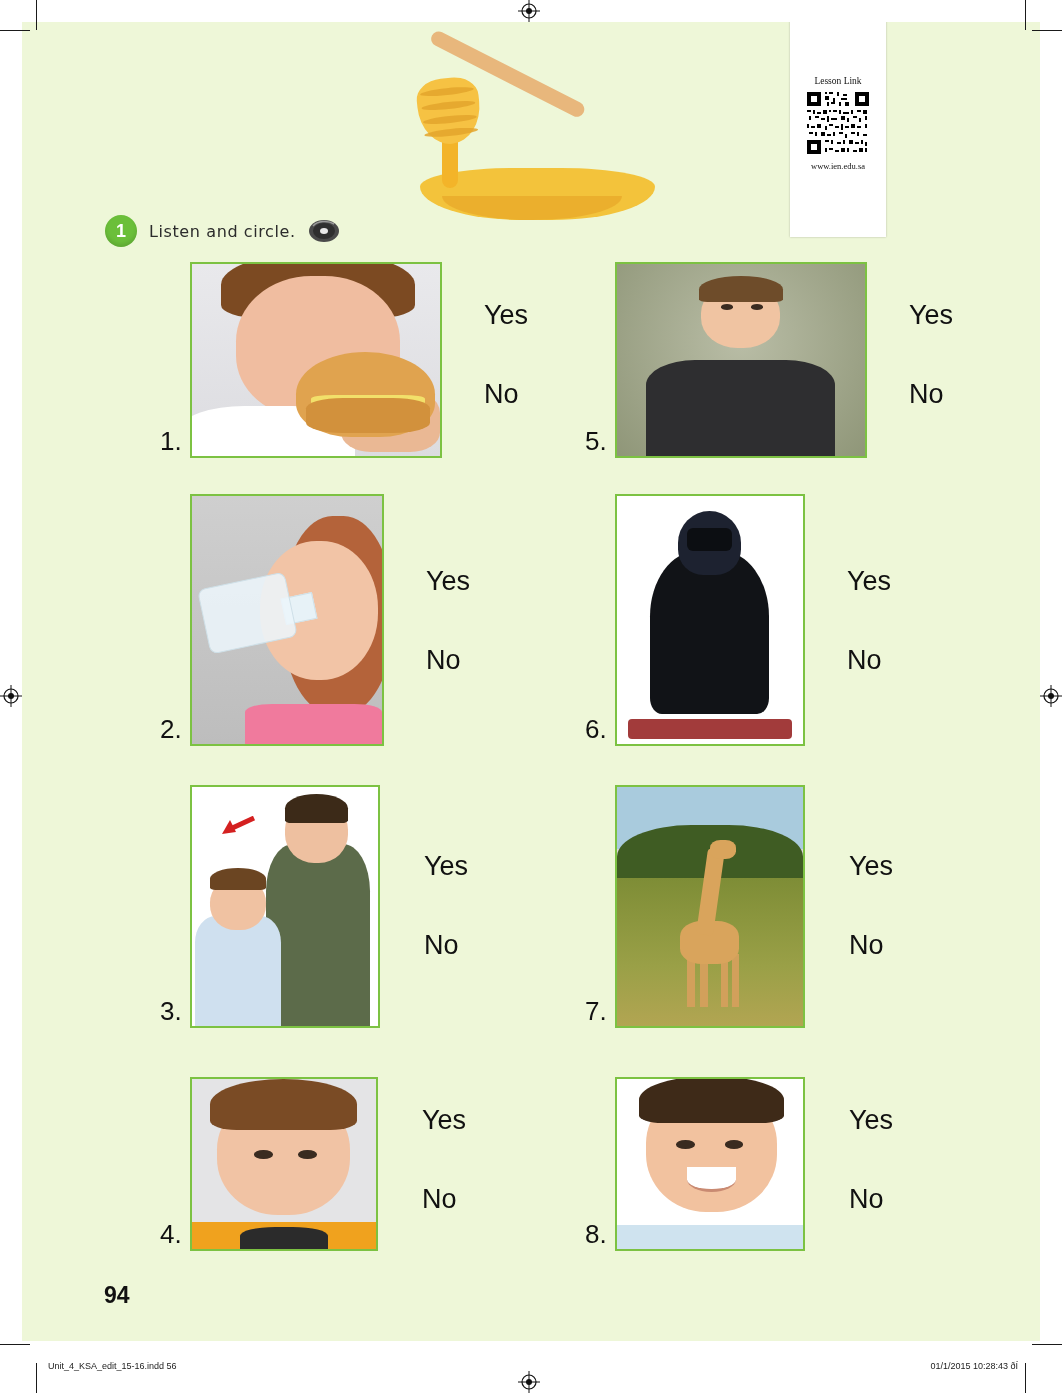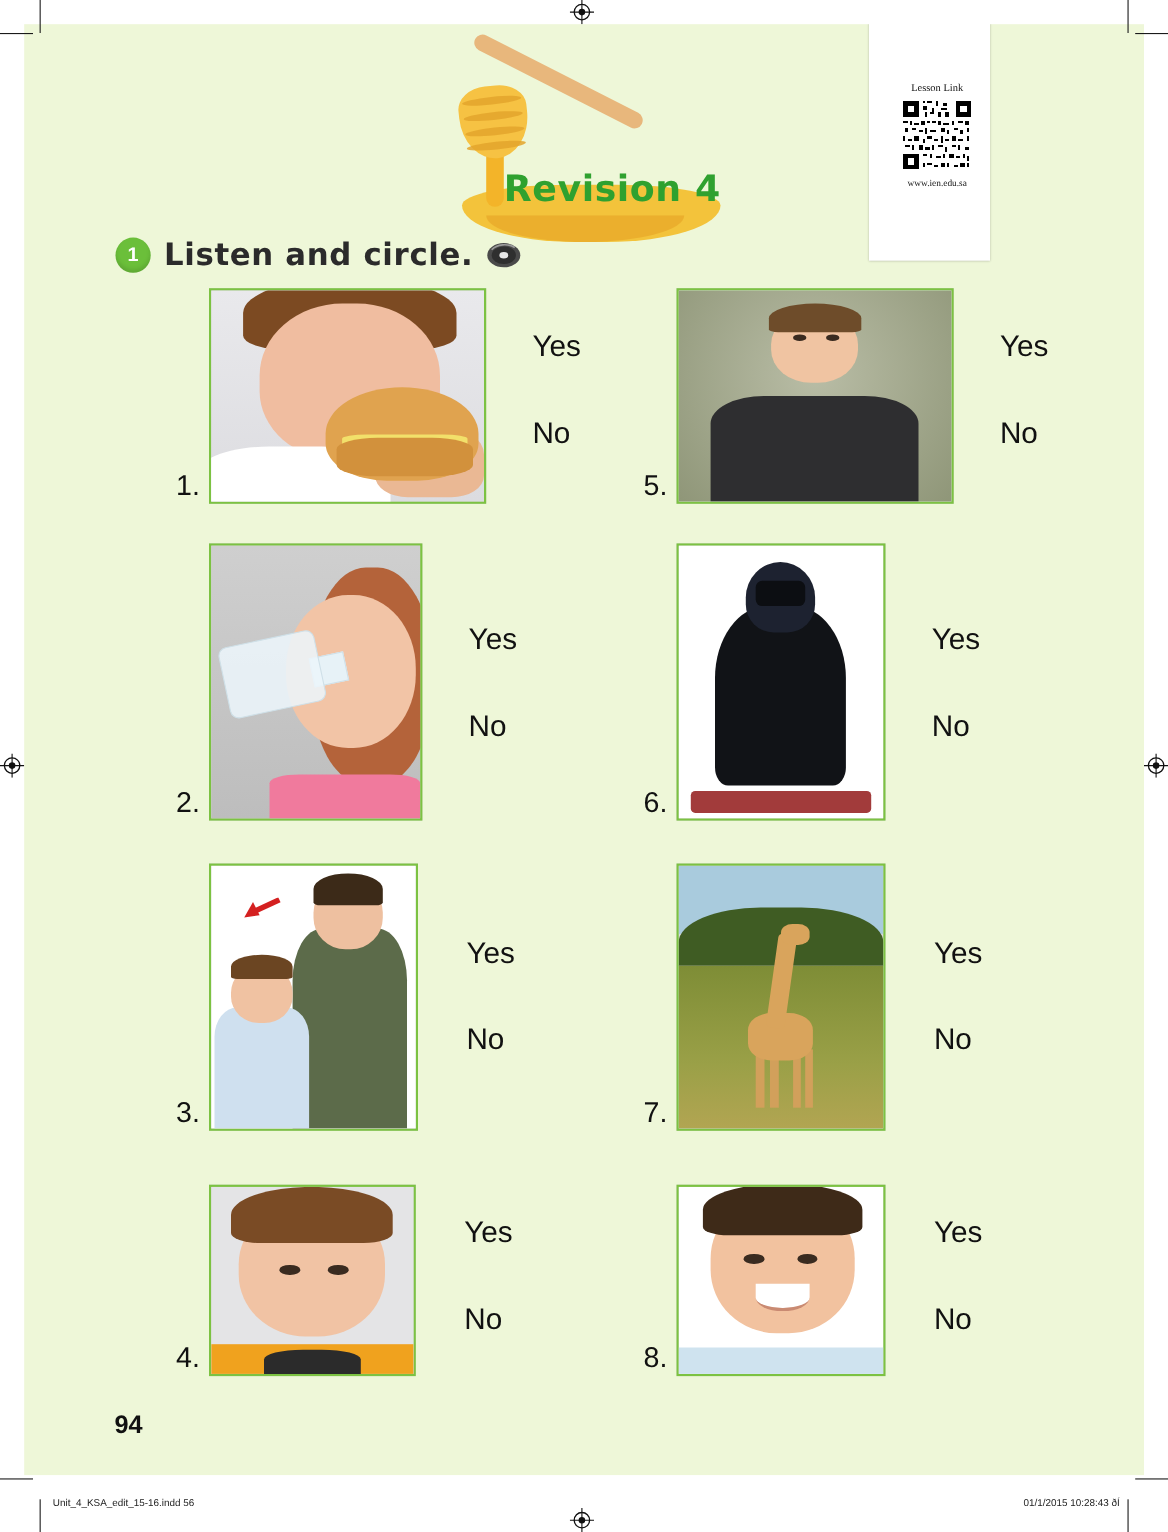--- a/index.html
+++ b/index.html
@@ -77,21 +77,20 @@
   .lesson-link {
     position: absolute;
     left: 790px;
     top: 0px;
     width: 96px;
     height: 237px;
     background: #ffffff;
     box-shadow: 0 0 2px rgba(0,0,0,0.25);
     z-index: 20;
     text-align: center;
-    padding-left: 14px;
   }
   .lesson-link .ll-title {
     margin-top: 76px;
     font-family: "Liberation Serif", serif;
     font-size: 9.5px;
     color: #111;
   }
   .qr {
     margin: 4px auto 0 auto;
     width: 66px;
@@ -123,22 +122,22 @@
     color: #ffffff;
     font-size: 18px;
     font-weight: bold;
     display: flex;
     align-items: center;
     justify-content: center;
     box-shadow: inset 0 -3px 4px rgba(0,0,0,0.12);
   }
   .task-label {
     font-family: "DejaVu Sans", sans-serif;
-    font-size: 28px;
-    font-weight: bold;
+    font-size: 16px;
+    font-weight: normal;
     color: #2b2b2b;
     letter-spacing: 0.6px;
   }
   .cd-icon { width: 32px; height: 32px; }
 
   
   .columns {
     position: absolute;
     top: 262px;
     left: 150px;
@@ -349,21 +348,20 @@
     <div class="honey-pool"></div>
     <div class="honey-pool-2"></div>
     <div class="drip"></div>
     <div class="dipper-stick"></div>
     <div class="dipper-head">
       <div class="ring" style="top:10px"></div>
       <div class="ring" style="top:24px"></div>
       <div class="ring" style="top:38px"></div>
       <div class="ring" style="top:51px"></div>
     </div>
-    <div class="title-text">Revision 4</div>
   </div>
 
   <div class="lesson-link">
     <div class="ll-title">Lesson Link</div>
     <div class="qr">
       <svg width="66" height="66" viewBox="0 0 33 33" shape-rendering="crispEdges">
         <rect width="33" height="33" fill="#fff"></rect>
         <g fill="#000">
           <rect x="1" y="1" width="7" height="7"></rect>
             <rect x="3" y="3" width="3" height="3" fill="#fff"></rect>

